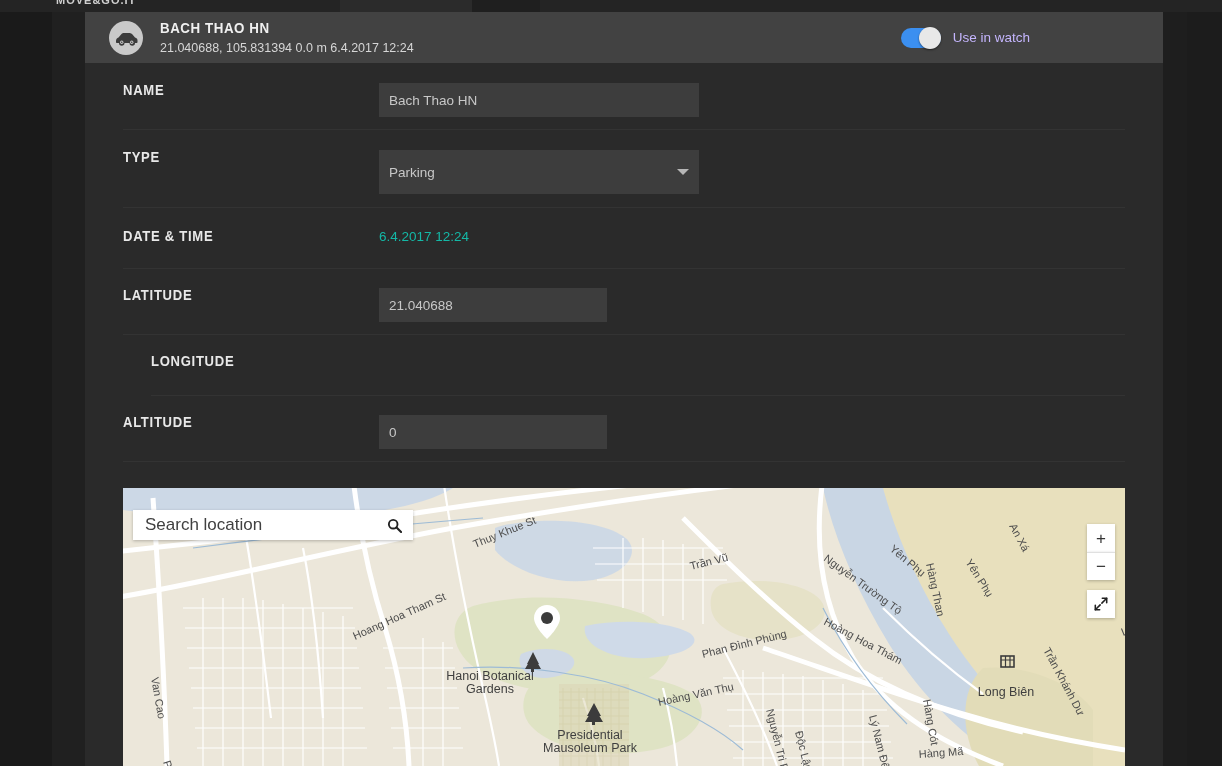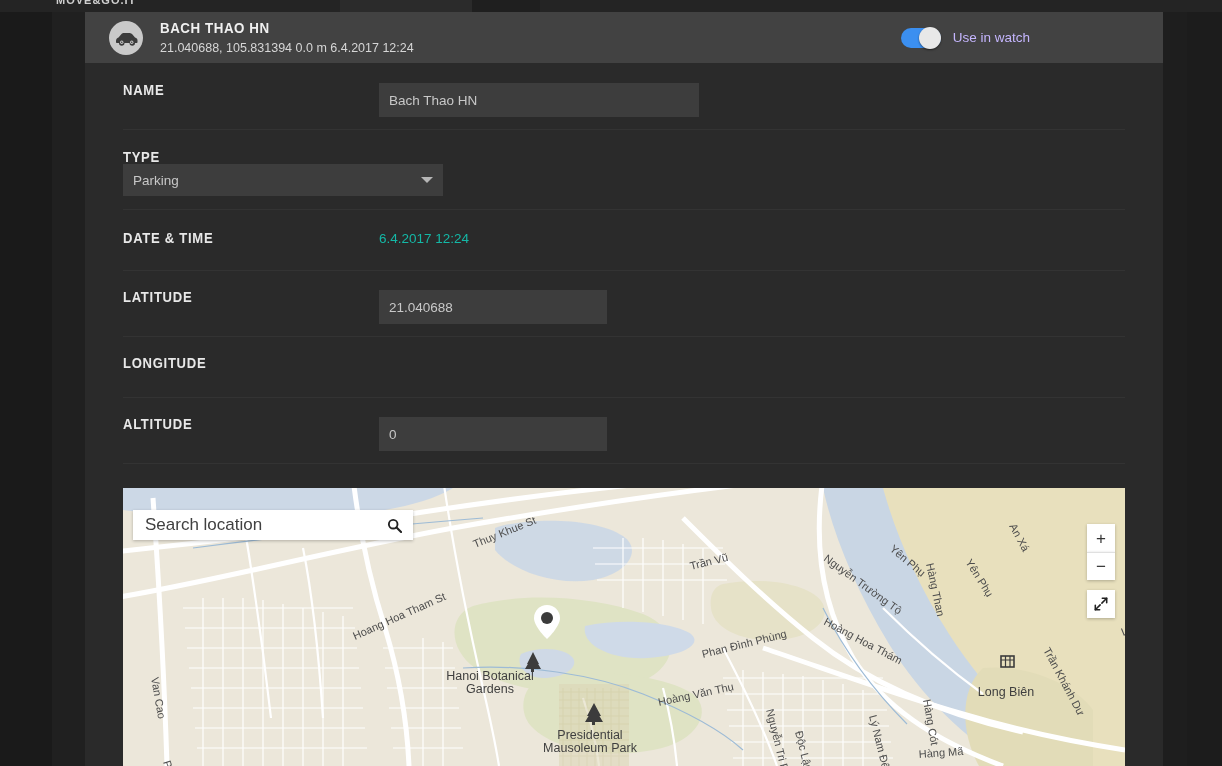--- a/index.html
+++ b/index.html
@@ -99,37 +99,37 @@
   .txtinput {
     display: block; height: 34px; background: #3d3d3d;
     border: none; outline: none; color: #c8c8c8;
     font-size: 13.5px; font-family: "Liberation Sans", sans-serif;
     padding: 0 10px;
   }
   .txtinput.wide { width: 320px; }
   .txtinput.med  { width: 228px; }
 
   .selectbox {
-    position: relative; width: 320px; height: 32px; background: #3d3d3d;
+    position: relative; width: 320px; height: 44px; background: #3d3d3d;
     display: flex; align-items: center; padding: 0 10px;
   }
   .selectbox .sel-val { font-size: 13.5px; color: #c8c8c8; }
   .caret {
     position: absolute; right: 10px; top: 50%; margin-top: -3px;
     width: 0; height: 0; border-left: 6px solid transparent;
     border-right: 6px solid transparent; border-top: 6px solid #b6b6b6;
   }
   .statictext { font-size: 13.5px; color: #14b8a6; }
 
   
   .row.r-name  { padding-top: 20px; padding-bottom: 12px; }
-  .row.r-type  { padding-top: 20px; padding-bottom: 13px; flex-direction: column; }
+  .row.r-type  { padding-top: 20px; padding-bottom: 13px; }
   .row.r-date  { padding-top: 18px; padding-bottom: 22px; align-items: center; }
   .row.r-lat   { padding-top: 19px; padding-bottom: 12px; }
-  .row.r-lon   { padding-top: 19px; padding-bottom: 12px; }
+  .row.r-lon   { padding-top: 19px; padding-bottom: 12px; margin-left: 28px; }
   .row.r-alt   { padding-top: 19px; padding-bottom: 12px; }
   .row.r-date .row-label { line-height: 20px; }
   .row.r-name .row-label,
   .row.r-type .row-label,
   .row.r-lat .row-label,
   .row.r-lon .row-label,
   .row.r-alt .row-label { line-height: 34px; }
   .row.r-name .row-label { line-height: 14px; padding-top: 0; }
   .row.r-type .row-label { line-height: 14px; }
   .row.r-lat .row-label,

